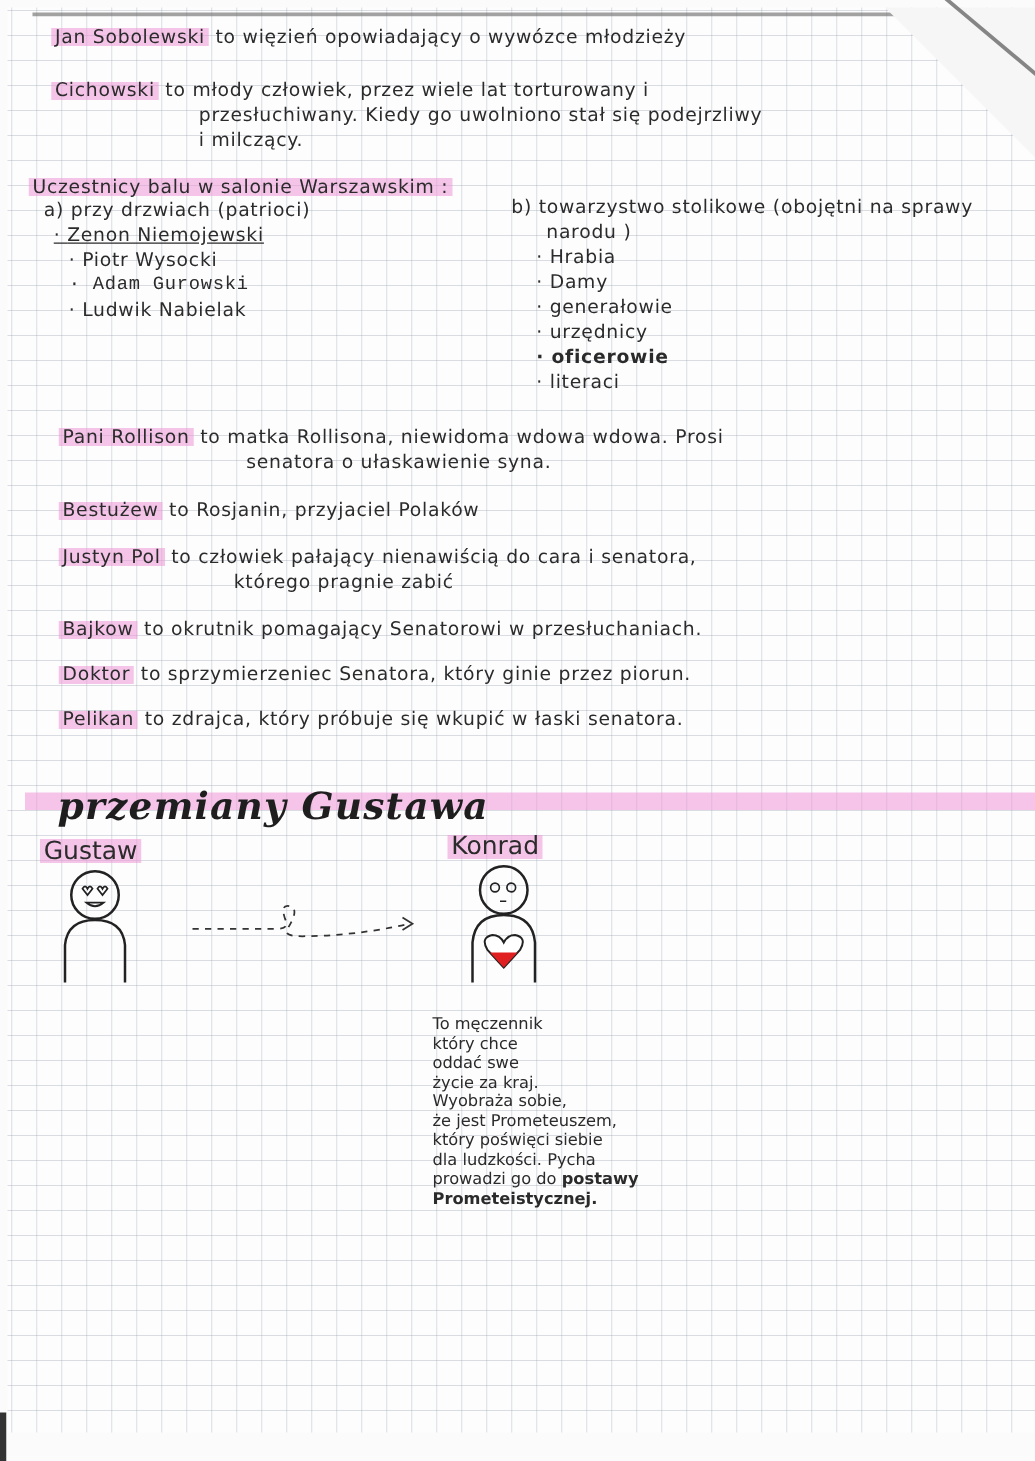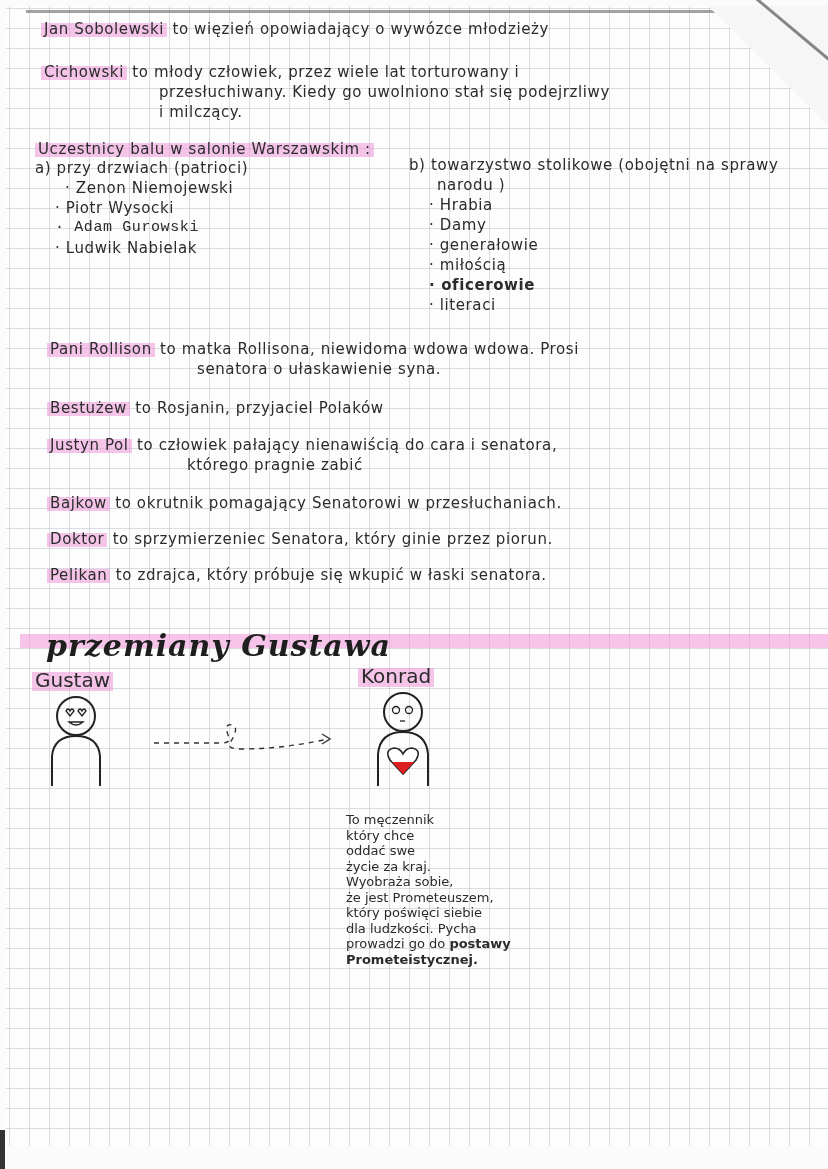--- a/index.html
+++ b/index.html
@@ -56,35 +56,35 @@
     <span>to więzień opowiadający o wywózce młodzieży</span>
   </div>
 
   <div class="line hand" style="left:24px;top:57px;">
     <span class="hl name">Cichowski</span>
     <span>to młody człowiek, przez wiele lat torturowany i</span>
   </div>
   <div class="line hand" style="left:142px;top:77px;">przesłuchiwany. Kiedy go uwolniono stał się podejrzliwy</div>
   <div class="line hand" style="left:142px;top:97px;">i milczący.</div>
 
-  <div class="line hand" style="left:18px;top:134px;">
+  <div class="line hand" style="left:6px;top:134px;">
     <span class="hl">Uczestnicy balu w salonie Warszawskim :</span>
   </div>
   <div class="sub hand" style="left:18px;top:153px;">a) przy drzwiach (patrioci)</div>
-  <div class="sub hand" style="left:48px;top:173px;">· <span>Zenon Niemojewski</span></div>
+  <div class="sub hand" style="left:26px;top:173px;text-decoration:underline;">· <span>Zenon Niemojewski</span></div>
   <div class="sub hand" style="left:38px;top:193px;text-align:right;">· <span>Piotr Wysocki</span></div>
   <div class="sub hand" style="left:38px;top:213px;font-family:Liberation Mono, monospace;">· <span>Adam Gurowski</span></div>
   <div class="sub hand" style="left:38px;top:233px;">· <span>Ludwik Nabielak</span></div>
 
   <div class="sub hand" style="left:392px;top:150px;">b) towarzystwo stolikowe (obojętni na sprawy</div>
   <div class="sub hand" style="left:420px;top:170px;">narodu )</div>
   <div class="sub hand" style="left:412px;top:190px;">· <span>Hrabia</span></div>
   <div class="sub hand" style="left:412px;top:210px;">· <span>Damy</span></div>
   <div class="sub hand" style="left:412px;top:230px;">· <span>generałowie</span></div>
-  <div class="sub hand" style="left:412px;top:250px;">· <span>miłością</span></div>
+  <div class="sub hand" style="left:412px;top:250px;">· <span>urzędnicy</span></div>
   <div class="sub hand" style="left:412px;top:270px;font-weight:bold;">· <span>oficerowie</span></div>
   <div class="sub hand" style="left:412px;top:290px;">· <span>literaci</span></div>
 
   <div class="line hand" style="left:30px;top:334px;">
     <span class="hl name">Pani Rollison</span>
     <span>to matka Rollisona, niewidoma wdowa wdowa. Prosi</span>
   </div>
   <div class="line hand" style="left:180px;top:354px;">senatora o ułaskawienie syna.</div>
 
   <div class="line hand" style="left:30px;top:393px;">

